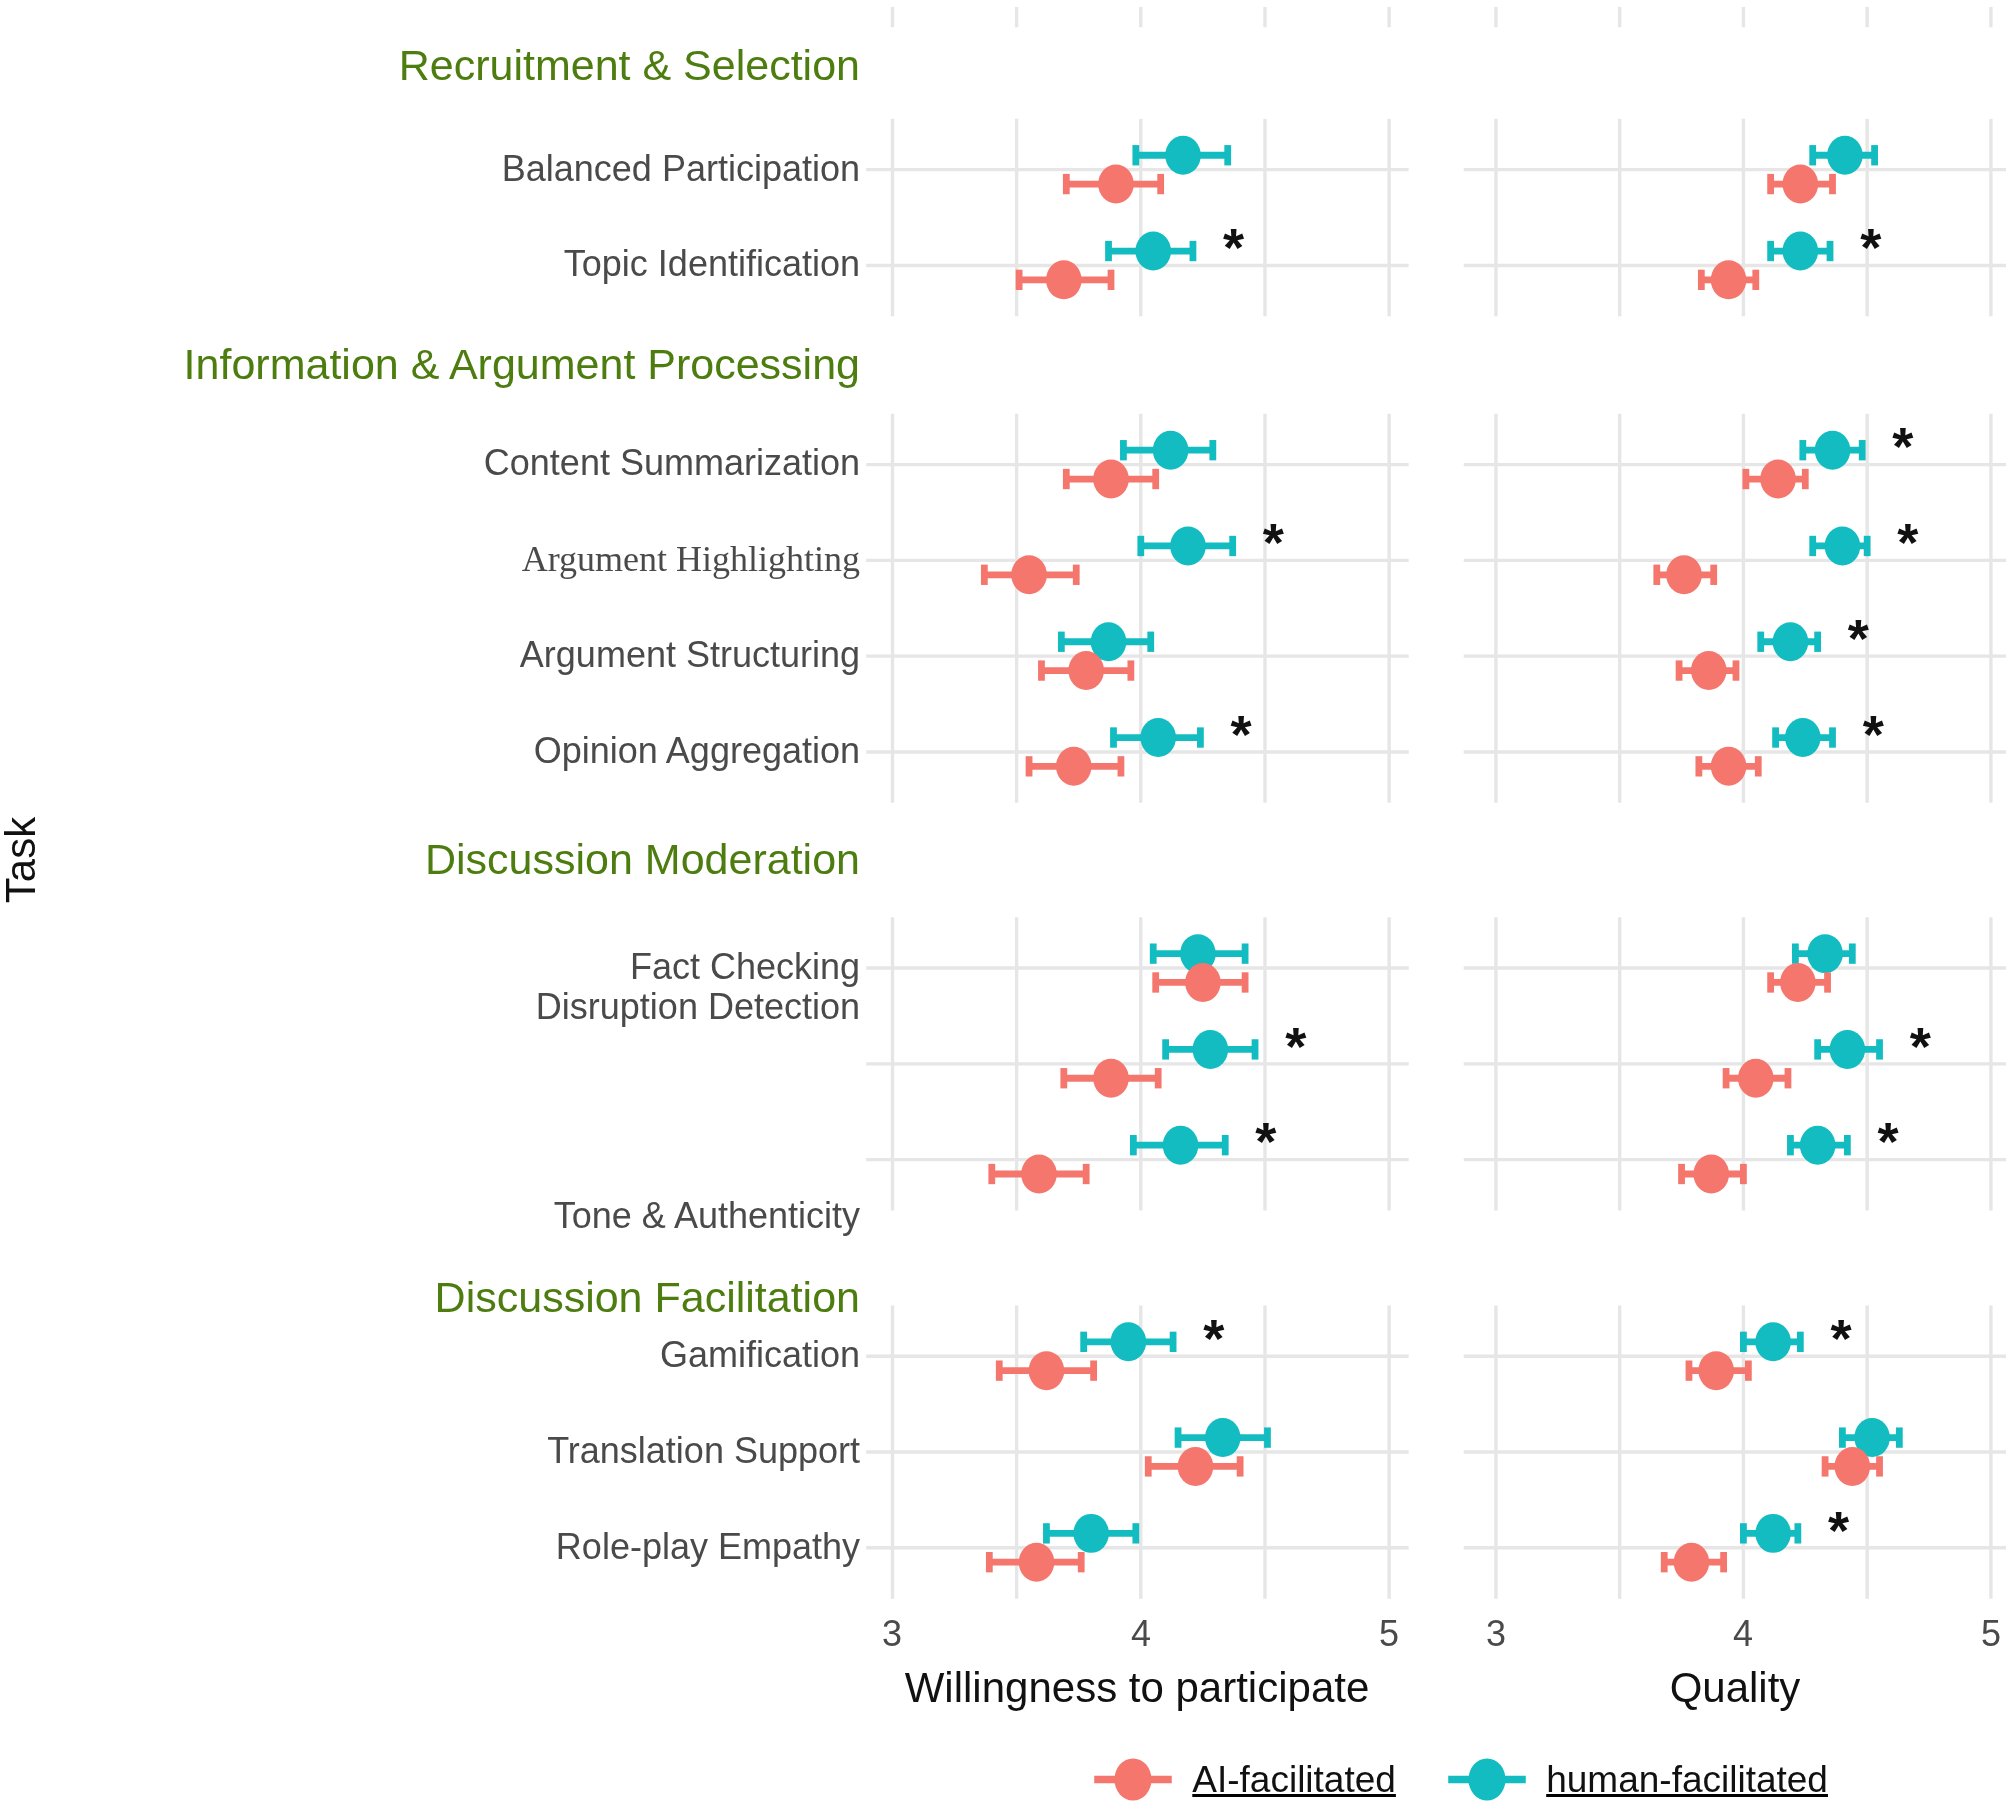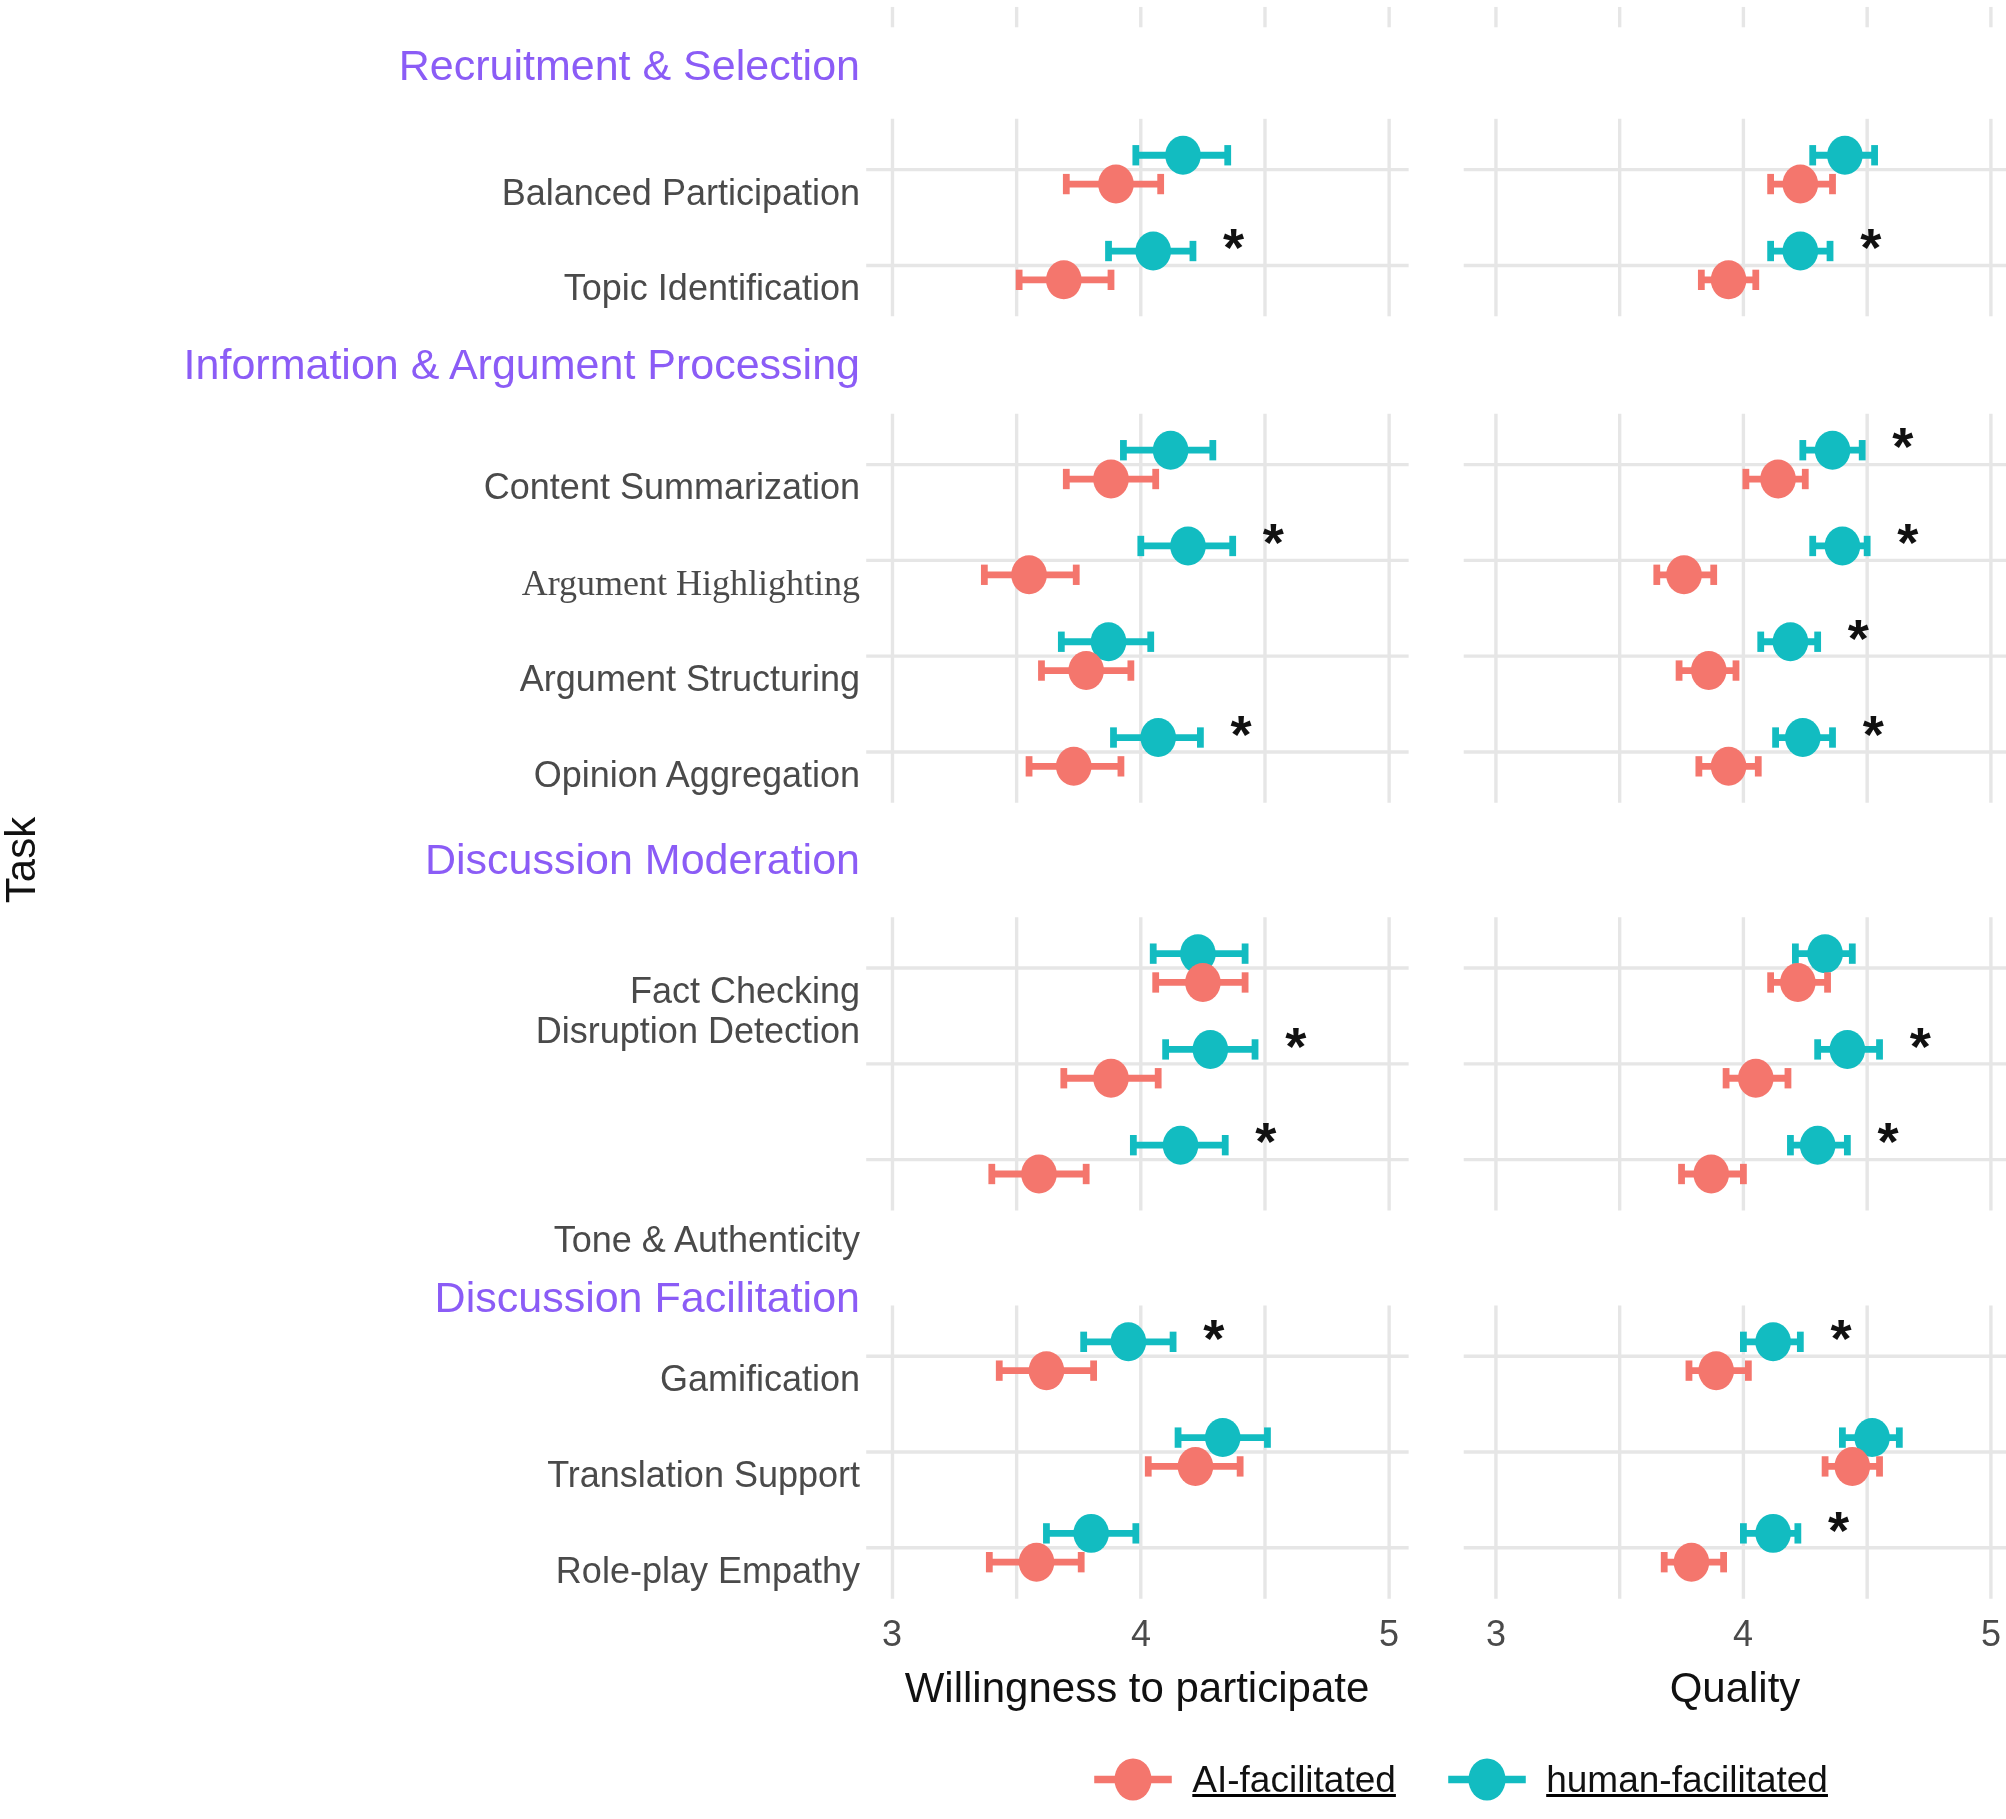--- a/index.html
+++ b/index.html
@@ -8,24 +8,23 @@
     width:2007px;height:1820px;
     background:#ffffff;
     font-family:"Liberation Sans","DejaVu Sans",sans-serif;
     overflow:hidden;
   }
   #chart{position:absolute;left:0;top:0;}
   .lbl{position:absolute;white-space:nowrap;}
   .task-label{
     font-size:36px;color:#4a4a4a;text-align:right;
     transform:translateY(-52%);
-    margin-top:24px;
   }
   .group-header{
-    font-size:43px;color:#8b5cf6;text-align:right;
+    font-size:43px;color:#4d7c0f;text-align:right;
     transform:translateY(-52%);
   }
   .tick-label{
     font-size:36px;color:#4a4a4a;text-align:center;
     transform:translate(-50%,-50%);
   }
   .xtitle{
     position:absolute;font-size:42px;color:#111111;text-align:right;
     transform:translate(-50%,-50%);white-space:nowrap;
   }

